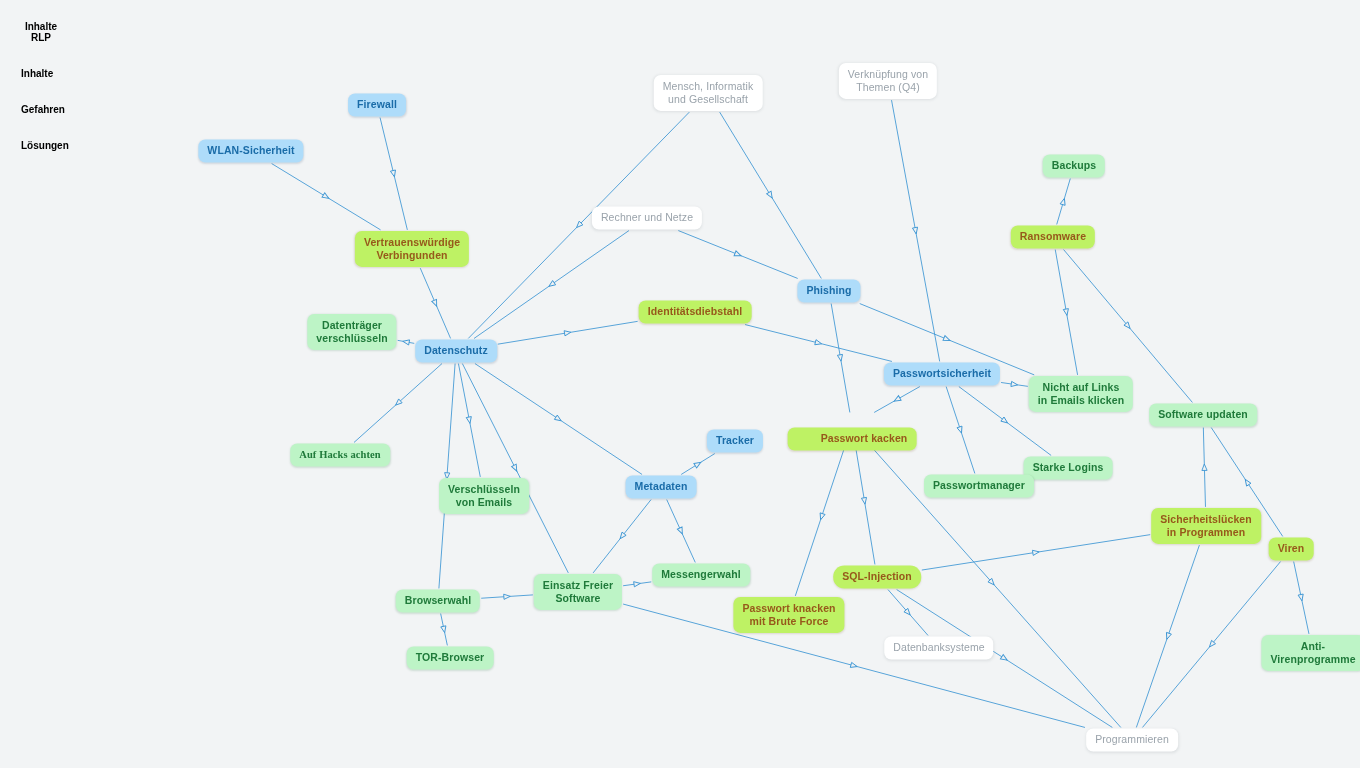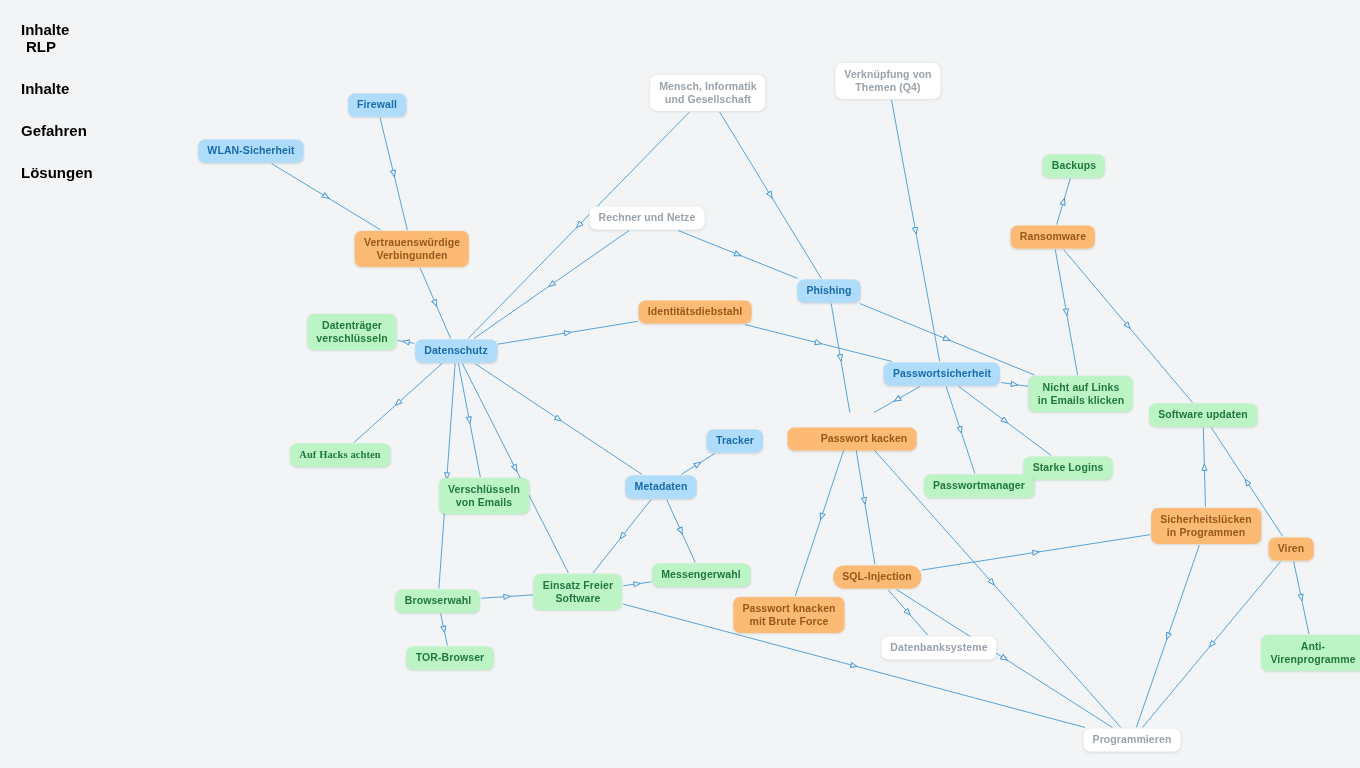--- a/index.html
+++ b/index.html
@@ -39,47 +39,47 @@
     letter-spacing: 0.1px;
     box-sizing: border-box;
     cursor: pointer;
   }
   .node.cat-inhalte {
     background: #aedcfa;
     color: #1a6ca8;
     box-shadow: 0 1px 2px rgba(60,90,120,0.18);
   }
   .node.cat-gefahren {
-    background: #fdba74;
+    background: #bef264;
     color: #96591b;
     box-shadow: 0 1px 2px rgba(120,90,40,0.18);
   }
   .node.cat-loesungen {
     background: #bdf4c6;
     color: #1f7a3a;
     box-shadow: 0 1px 2px rgba(50,120,70,0.18);
   }
   .node.cat-rlp {
     background: #ffffff;
     color: #9aa3ab;
     box-shadow: 0 1px 3px rgba(80,90,100,0.13);
-    font-weight: bold;
+    font-weight: normal;
   }
   .legend {
     position: absolute;
     left: 11px;
     top: 16px;
     width: 120px;
   }
   .legend-item {
     display: block;
     margin-bottom: 15px;
     border-radius: 7px;
     padding: 5px 10px;
-    font-size: 15px;
+    font-size: 10px;
     font-weight: bold;
     text-align: center;
     box-sizing: border-box;
     cursor: pointer;
   }
   .legend-item.cat-rlp { width: 60px; }
   .legend-item.cat-inhalte { width: 38px; text-align: center; }
   .legend-item.cat-gefahren { width: 50px; }
   .legend-item.cat-loesungen { width: 52px; }
 </style>

